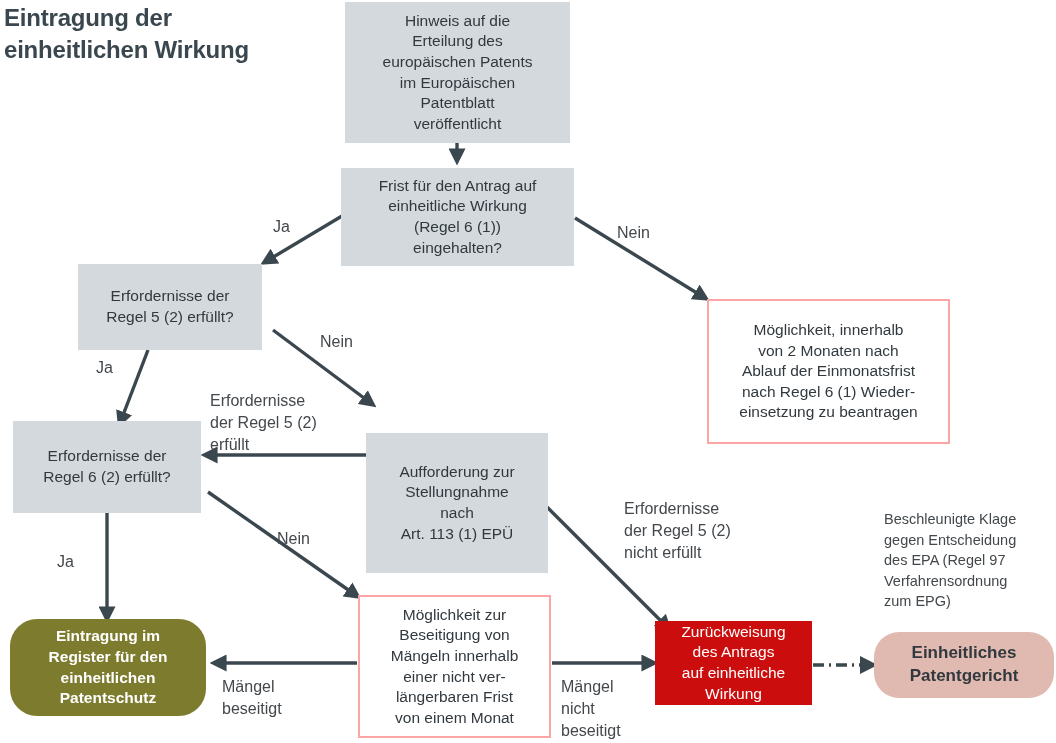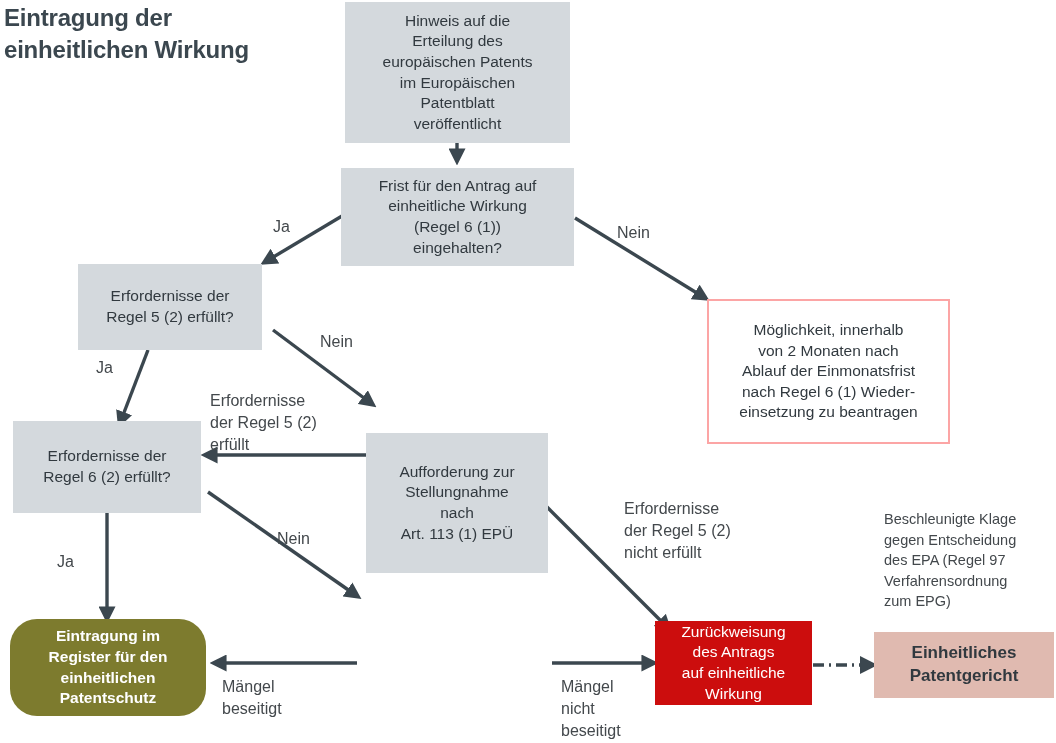--- a/index.html
+++ b/index.html
@@ -167,29 +167,37 @@
 Art. 113 (1) EPÜ</span>
   </div>
 
   <div class="node olive" style="left:10px; top:619px; width:196px; height:97px;border-radius:27px;">
     <span>Eintragung  im
 Register für den
 einheitlichen
 Patentschutz</span>
   </div>
 
+  <div class="node outline" style="left:358px; top:595px; width:193px; height:143px;">
+    <span>Möglichkeit zur
+Beseitigung von
+Mängeln innerhalb
+einer nicht ver-
+längerbaren Frist
+von einem Monat</span>
+  </div>
 
   <div class="node red" style="left:655px; top:621px; width:157px; height:84px;">
     <span>Zurückweisung
 des Antrags
 auf einheitliche
 Wirkung</span>
   </div>
 
-  <div class="node salmon" style="left:874px; top:632px; width:180px; height:66px;">
+  <div class="node salmon" style="left:874px; top:632px; width:180px; height:66px;border-radius:25px;">
     <span>Einheitliches
 Patentgericht</span>
   </div>
 
   <div class="edge-label" style="left:273px; top:216px;">Ja</div>
 
   <div class="edge-label" style="left:617px; top:222px;">Nein</div>
 
   <div class="edge-label" style="left:96px; top:357px;">Ja</div>
 

